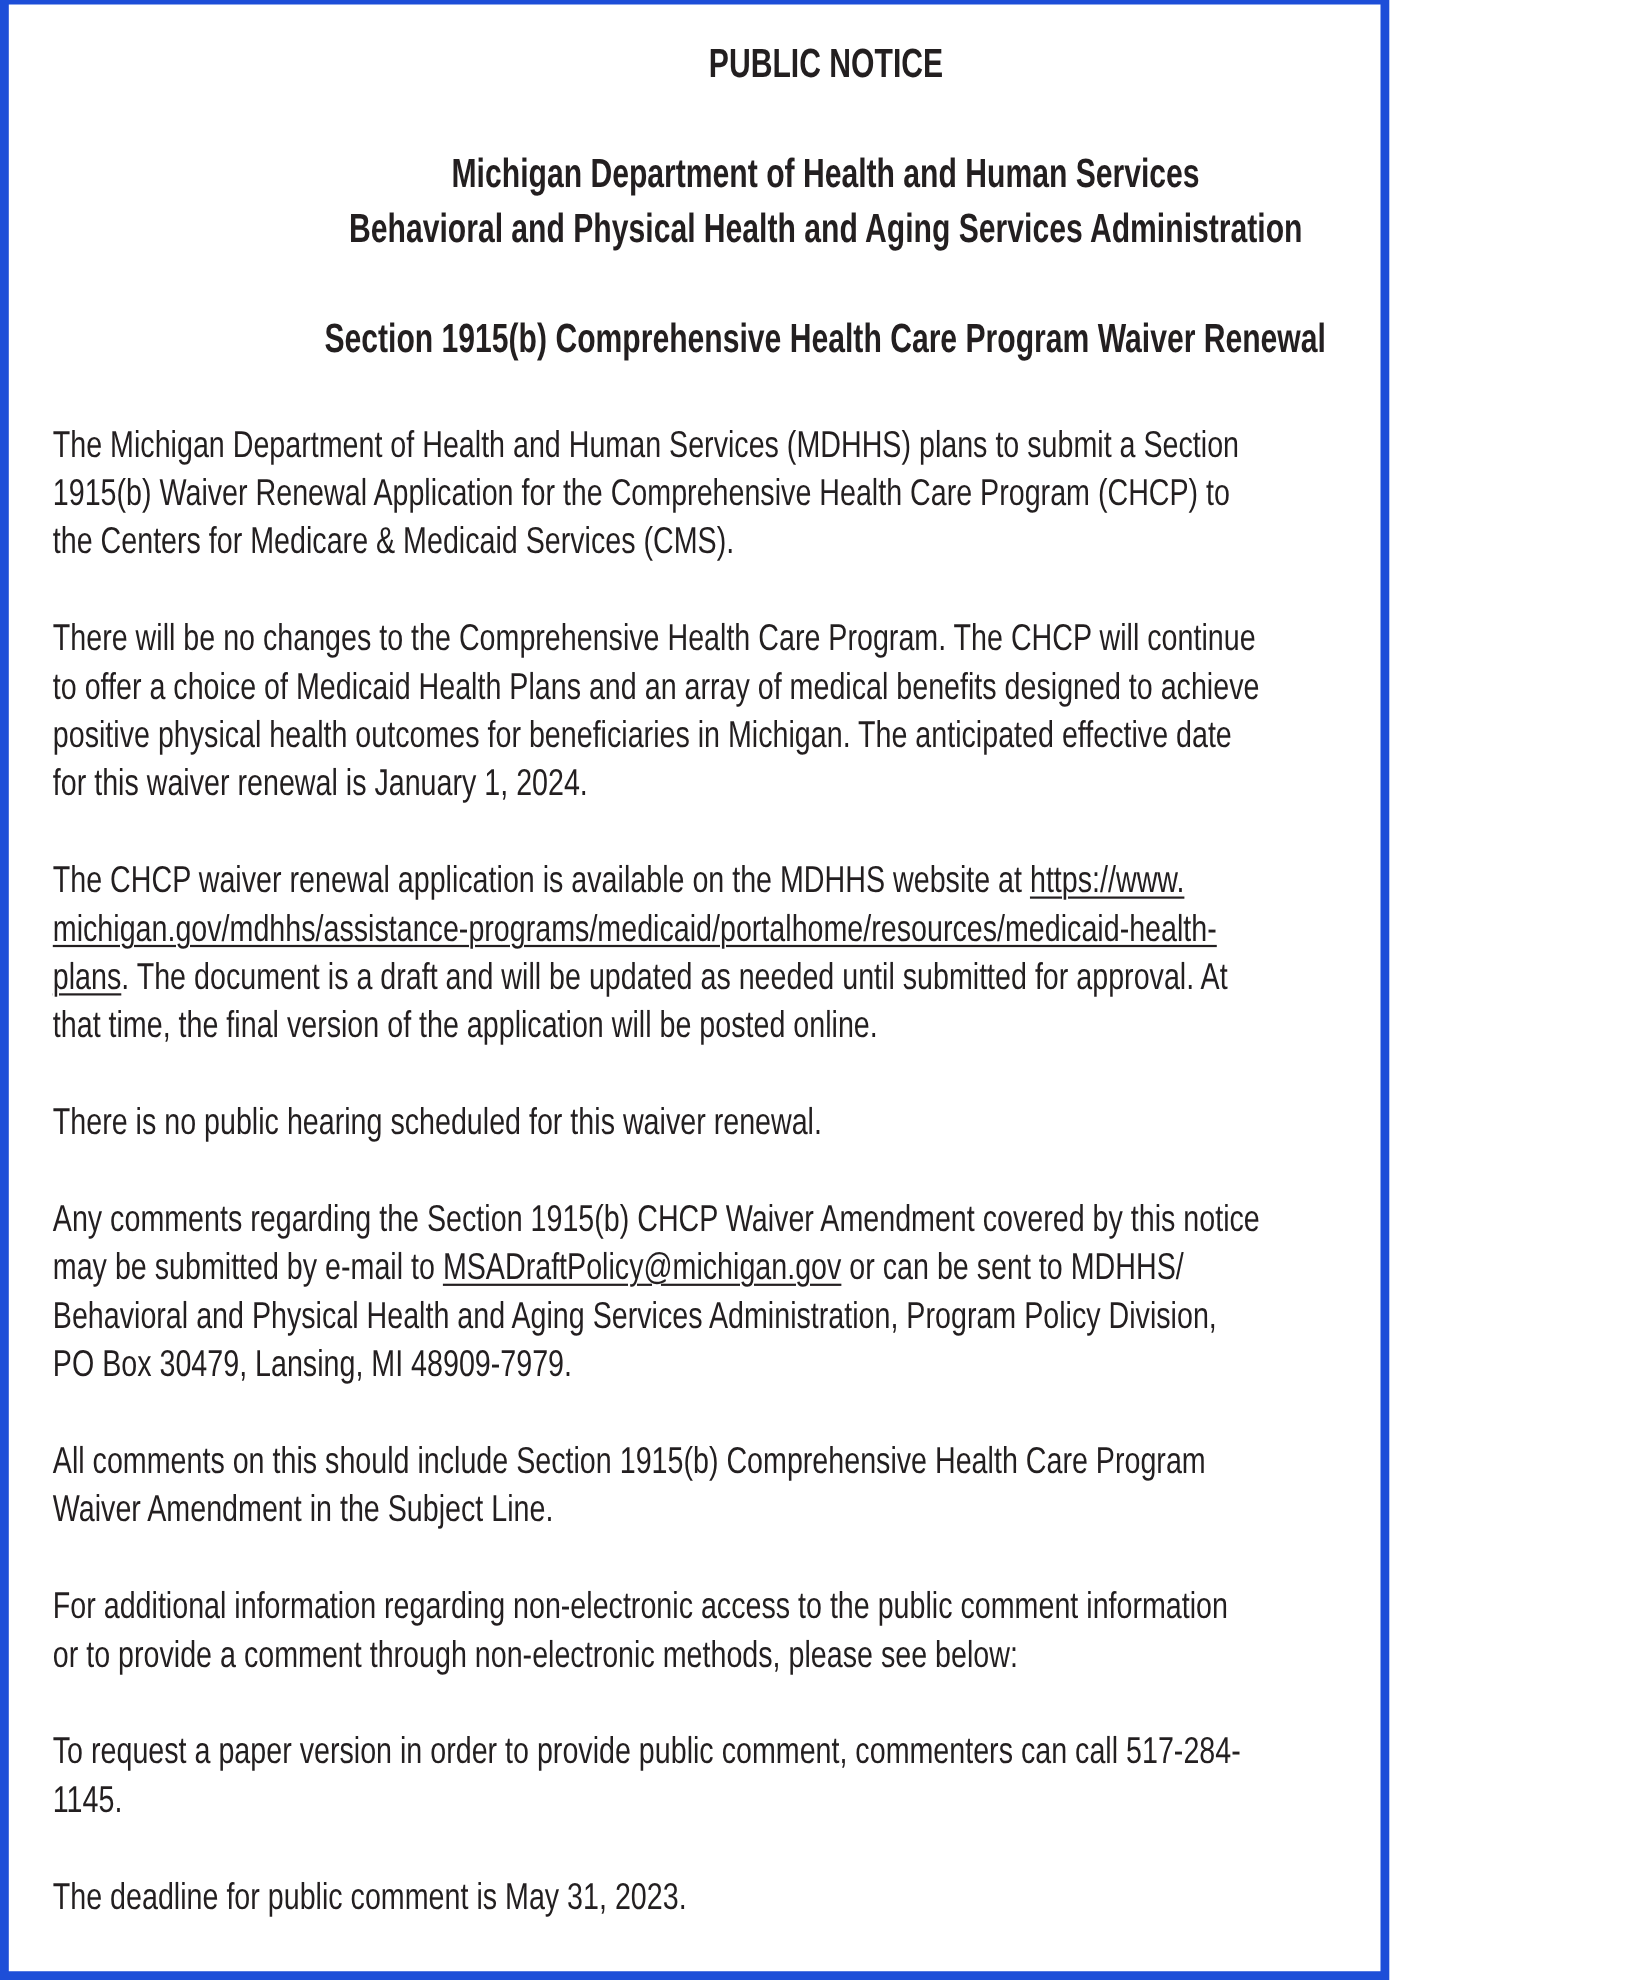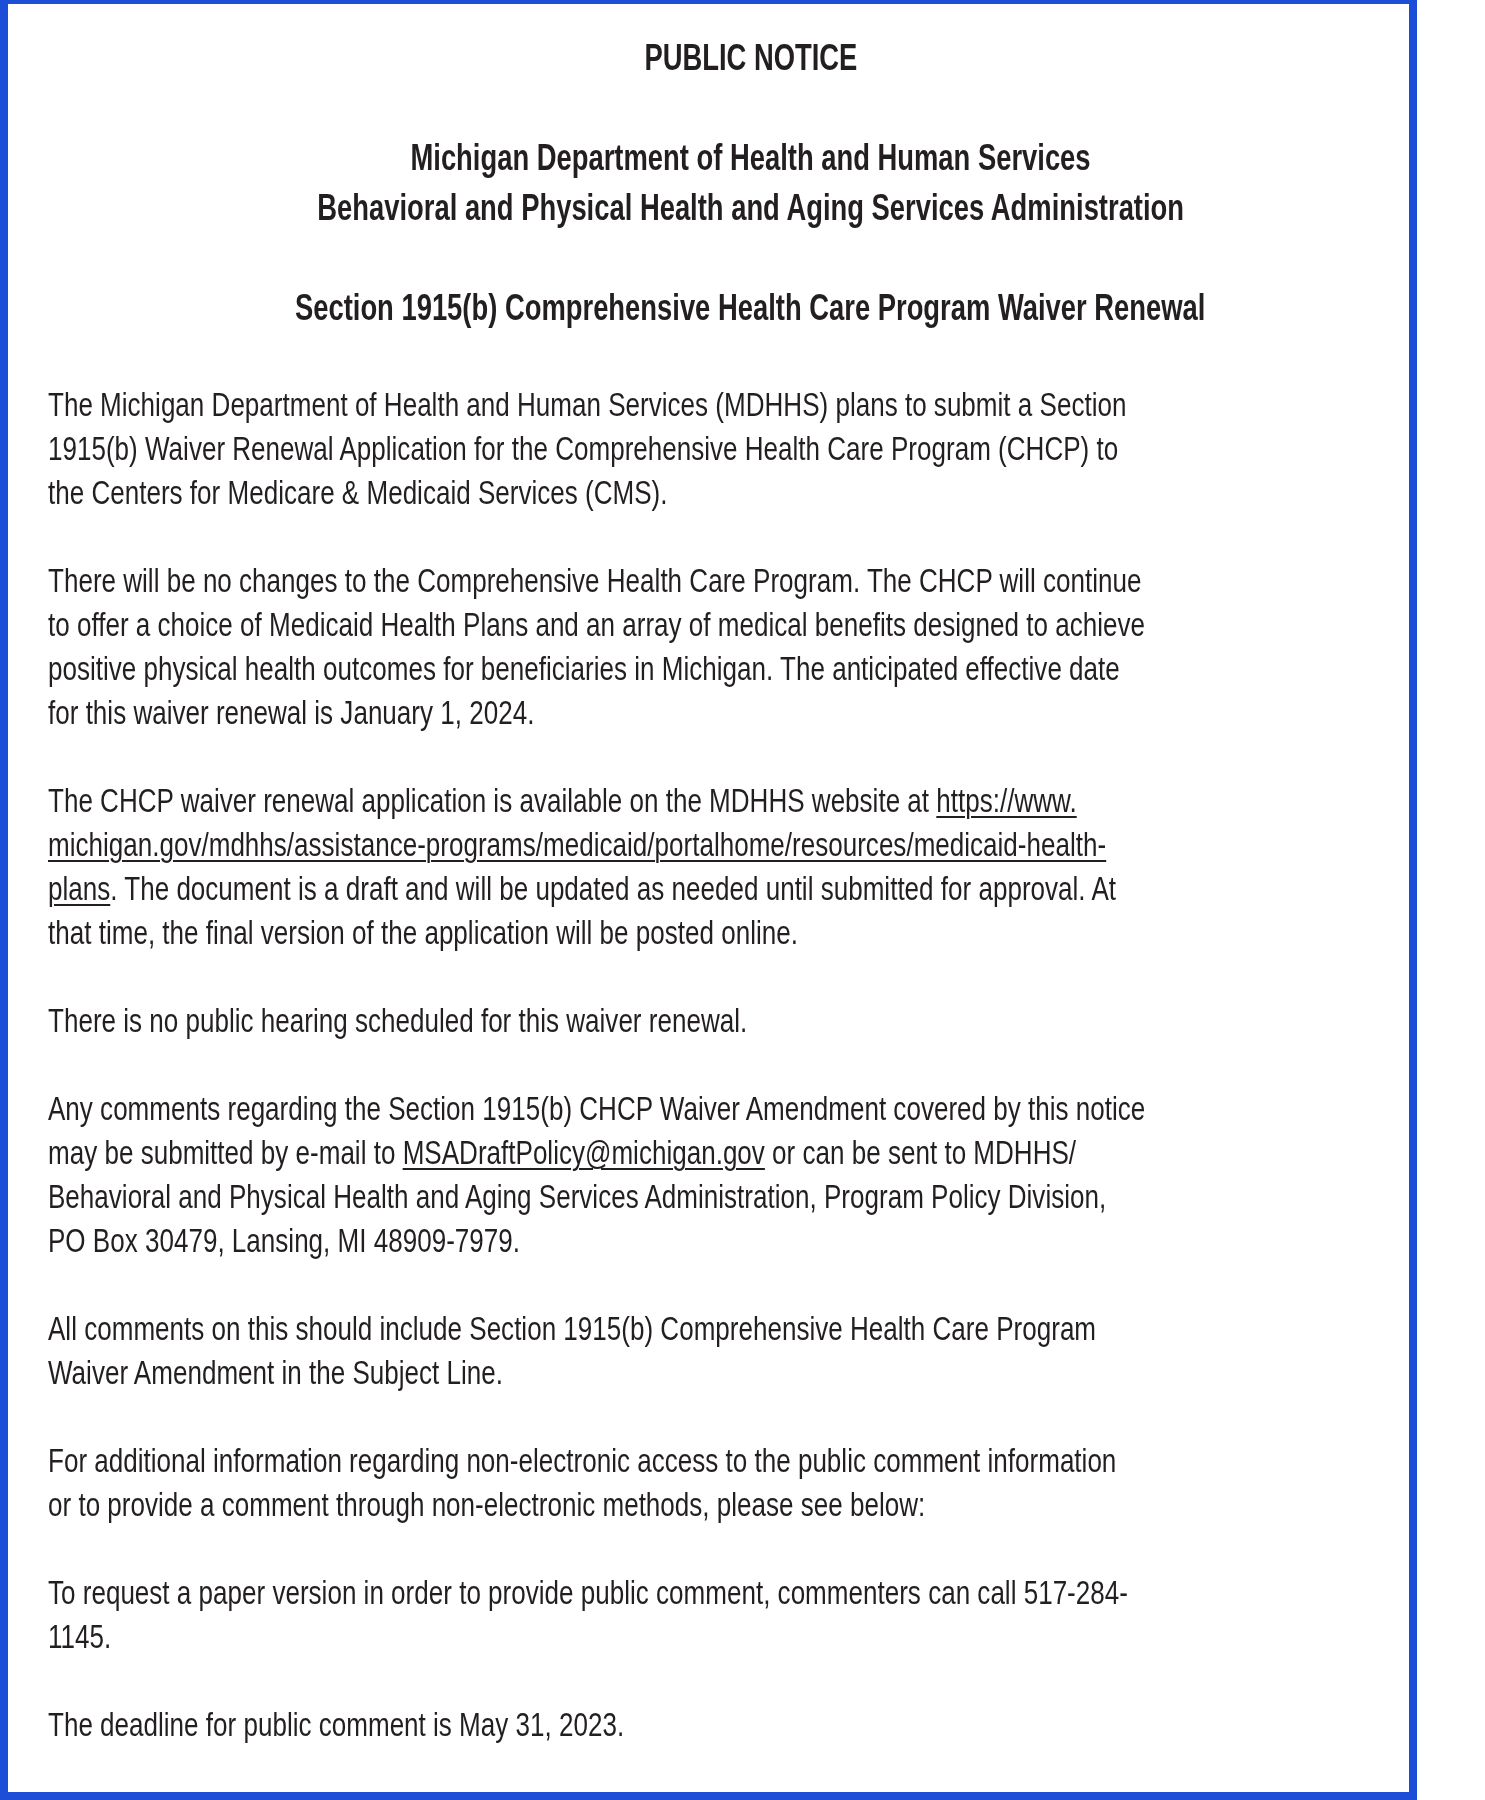--- a/index.html
+++ b/index.html
@@ -9,21 +9,21 @@
     }
     body {
       width: 1485px;
       height: 1800px;
       overflow: hidden;
       position: relative;
     }
     .frame {
       position: absolute;
       left: 0; top: 0;
-      width: 1417px;
+      width: 1263px;
       height: 1800px;
       box-sizing: border-box;
       border: 8px solid #1d4ed8;
       border-top-width: 4px;
       background: #ffffff;
     }
     .line {
       position: absolute;
       white-space: nowrap;
       font-family: "Liberation Sans", sans-serif;

